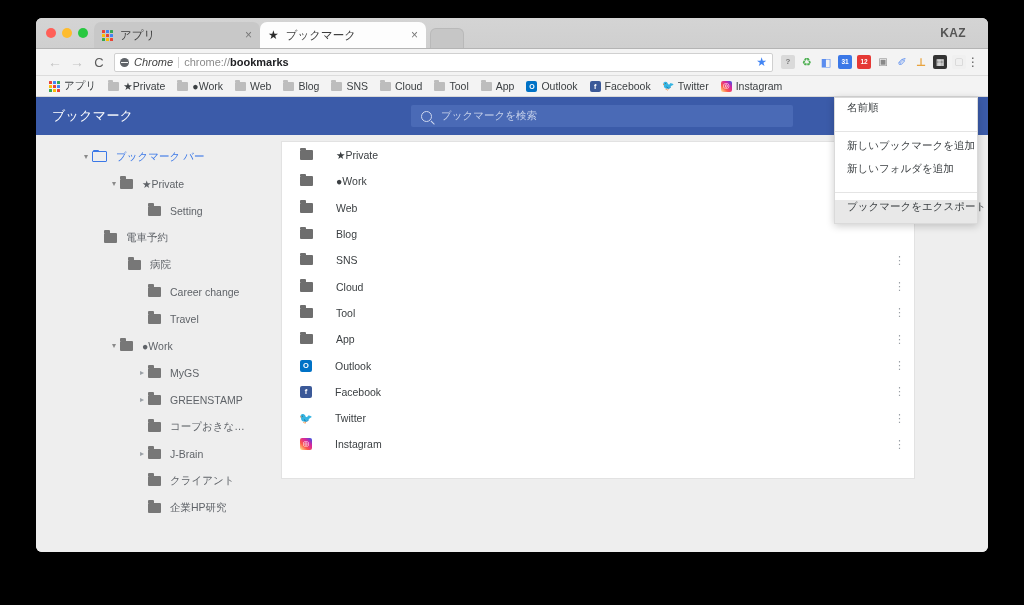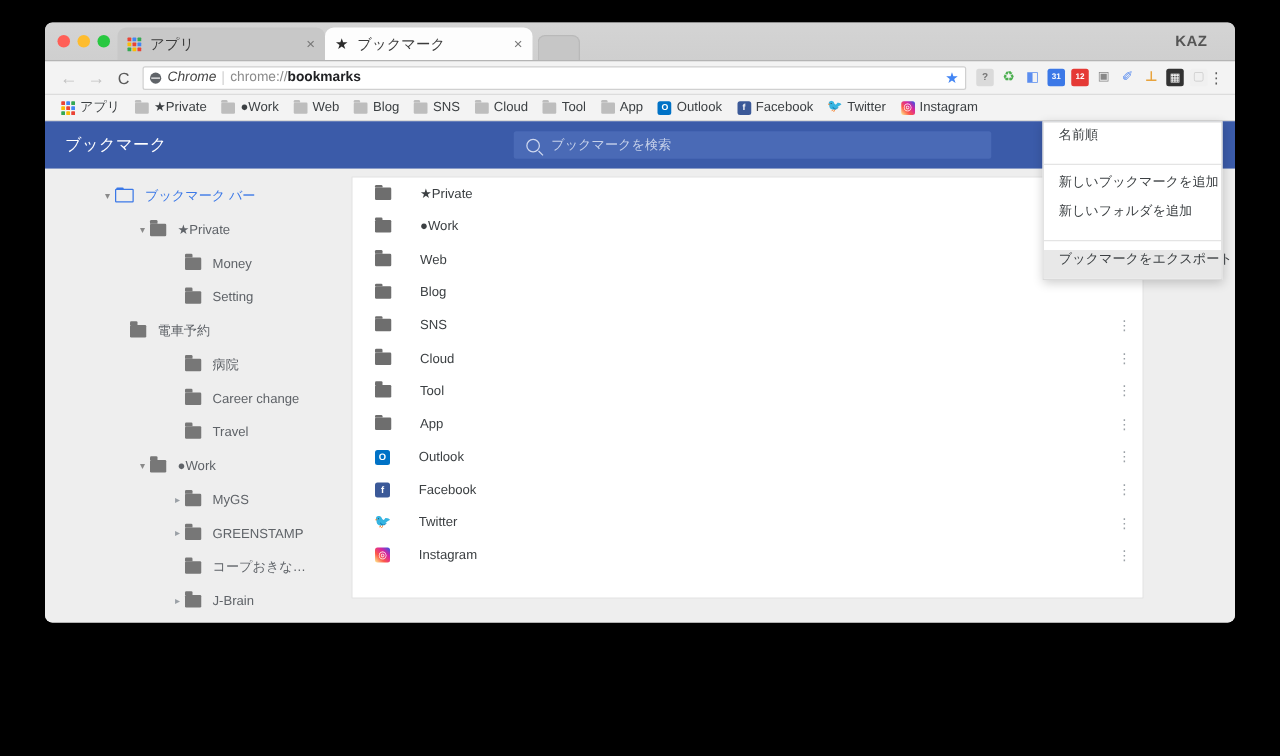--- a/index.html
+++ b/index.html
@@ -2,21 +2,21 @@
 <html><head>
 <meta charset="utf-8">
 <style>
   html,body{margin:0;padding:0;}
   body{
     width:1024px;height:605px;background:#000;overflow:hidden;
     font-family:"Liberation Sans","DejaVu Sans",sans-serif;
     -webkit-font-smoothing:antialiased;
   }
   .window{
-    position:absolute;left:36px;top:18px;width:952px;height:480px;
+    position:absolute;left:36px;top:18px;width:952px;height:534px;
     background:#eeeeee;border-radius:6px;overflow:hidden;
     box-shadow:0 2px 14px rgba(0,0,0,.55);
   }
 
   
   .tabstrip{
     position:relative;height:30px;
     background:linear-gradient(#d4d4d4,#cfcfcf);
     border-bottom:1px solid #b4b4b4;
   }
@@ -292,33 +292,28 @@
         <span class="tlbl">ブックマーク バー</span>
       </div>
       <div class="trow" style="padding-left:72px">
         <span class="tarrow open">▾</span>
         <span class="tfld"></span>
         <span class="tlbl">★Private</span>
       </div>
       <div class="trow" style="padding-left:100px">
         <span class="tarrow"></span>
         <span class="tfld"></span>
-        <span class="tlbl">Money</span>
-      </div>
-      <div class="trow" style="padding-left:100px">
-        <span class="tarrow"></span>
-        <span class="tfld"></span>
         <span class="tlbl">Setting</span>
       </div>
       <div class="trow" style="padding-left:56px">
         <span class="tarrow"></span>
         <span class="tfld"></span>
         <span class="tlbl">電車予約</span>
       </div>
-      <div class="trow" style="padding-left:100px">
+      <div class="trow" style="padding-left:80px">
         <span class="tarrow"></span>
         <span class="tfld"></span>
         <span class="tlbl">病院</span>
       </div>
       <div class="trow" style="padding-left:100px">
         <span class="tarrow"></span>
         <span class="tfld"></span>
         <span class="tlbl">Career change</span>
       </div>
       <div class="trow" style="padding-left:100px">

